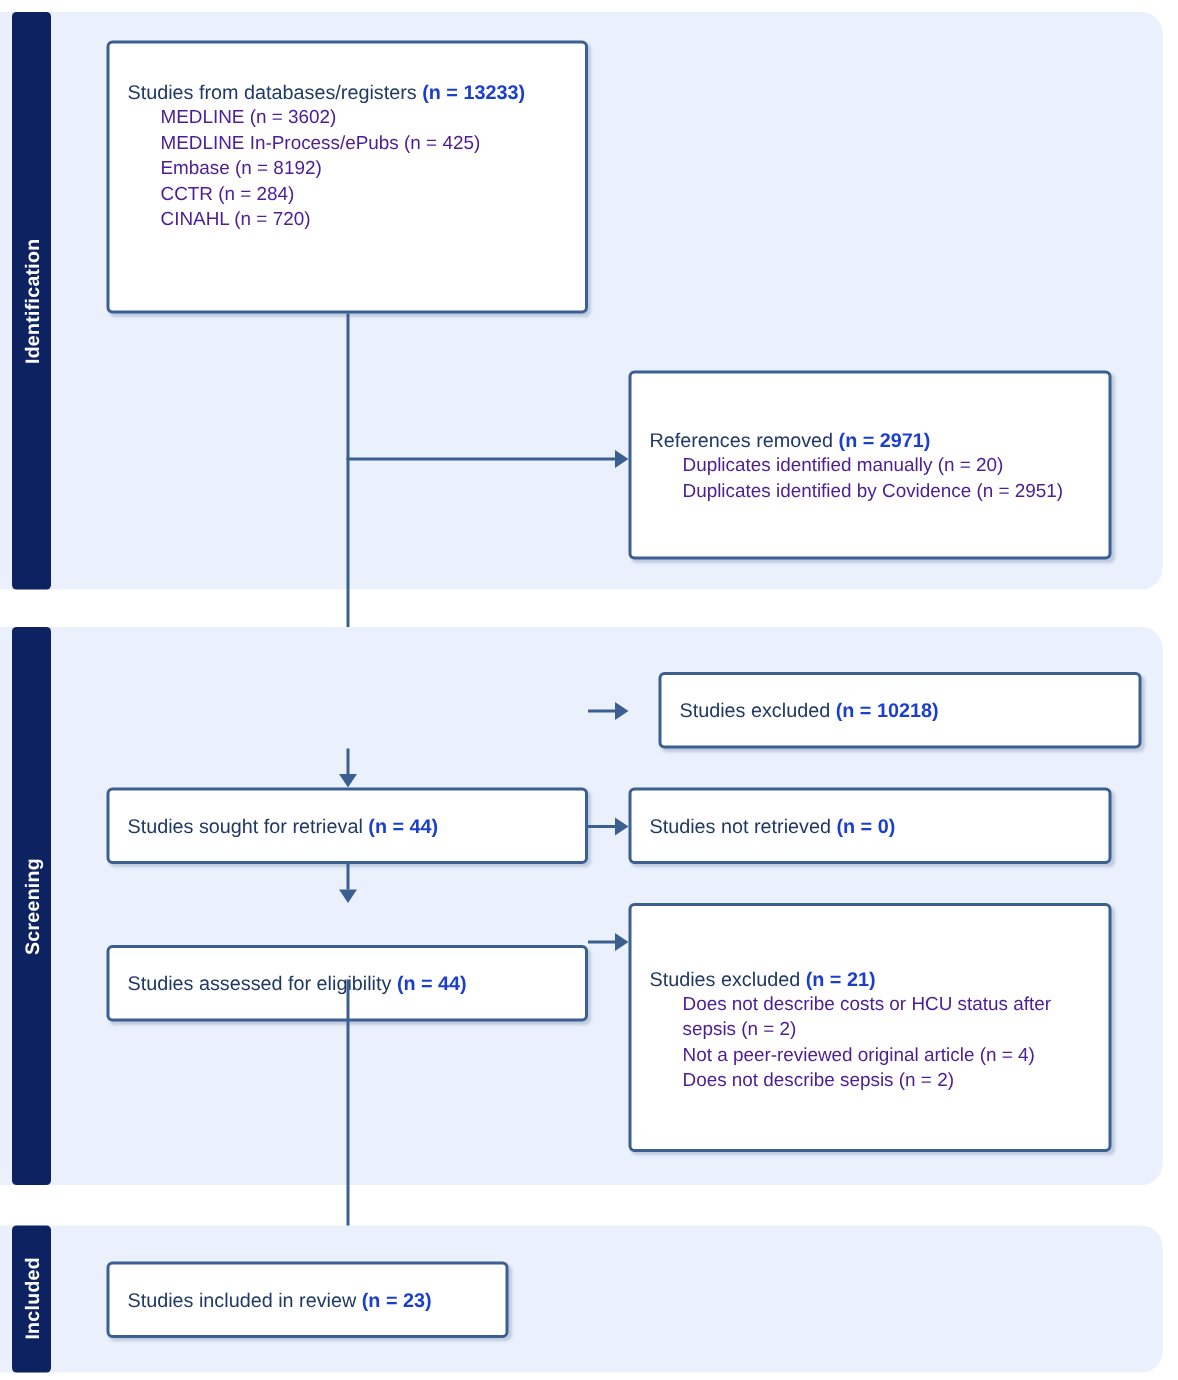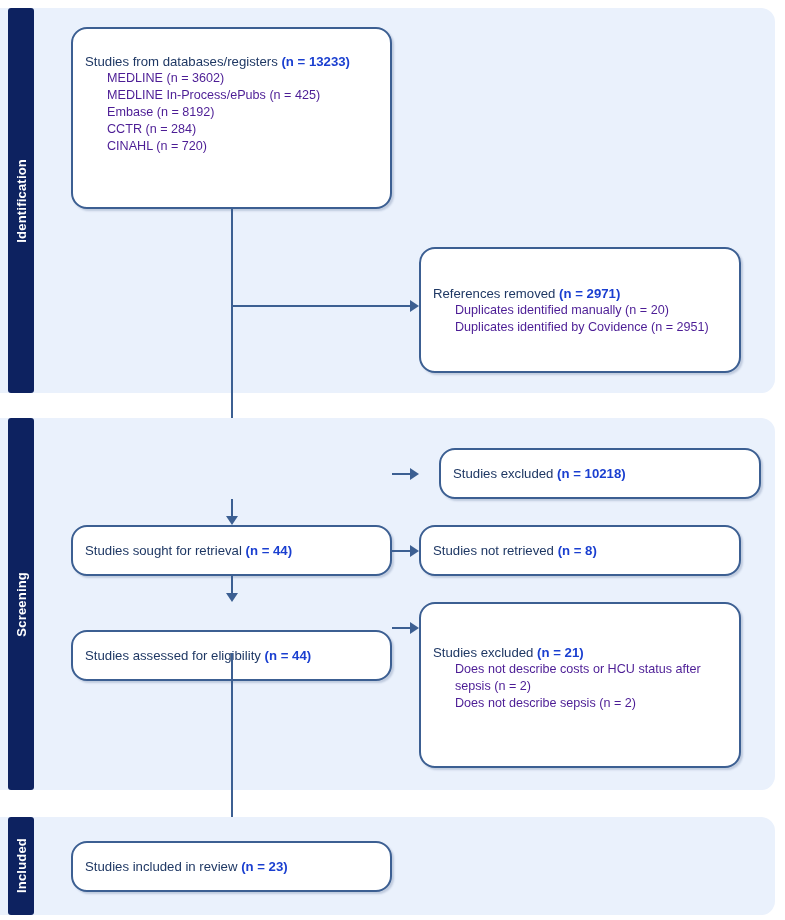--- a/index.html
+++ b/index.html
@@ -41,21 +41,21 @@
     writing-mode: vertical-rl;
     transform: rotate(180deg);
     white-space: nowrap;
   }
 
   
   .box {
     position: absolute;
     background: #ffffff;
     border: 2px solid #3c5f92;
-    border-radius: 16px;
+    border-radius: 4px;
     box-sizing: border-box;
     box-shadow: 2px 2px 2px rgba(40,70,120,0.22);
     display: flex;
     flex-direction: column;
     justify-content: center;
   }
   .box .txt {
     color: #1f3864;
     font-size: 13.2px;
     line-height: 17px;
@@ -150,51 +150,52 @@
   <div class="box" style="left:71px; top:525px; width:321px; height:51px;">
     <div class="txt">
       <span>Studies sought for retrieval </span><b class="n">(n = 44)</b>
     </div>
   </div>
   <div class="line vline" style="left:231px; top:499px; width:2px; height:17px;"></div>
   <div class="arrow-down" style="left:226px; top:516px;"></div>
 
   <div class="box" style="left:419px; top:525px; width:322px; height:51px;">
     <div class="txt">
-      <span>Studies not retrieved </span><b class="n">(n = 8)</b>
+      <span>Studies not retrieved </span><b class="n">(n = 0)</b>
     </div>
   </div>
   <div class="line hline" style="left:392px; top:550px; width:19px; height:2px;"></div>
   <div class="arrow-right" style="left:410px; top:545px;"></div>
 
   <div class="box" style="left:71px; top:630px; width:321px; height:51px;">
     <div class="txt">
       <span>Studies assessed for eligibility </span><b class="n">(n = 44)</b>
     </div>
   </div>
   <div class="line vline" style="left:231px; top:576px; width:2px; height:17px;"></div>
   <div class="arrow-down" style="left:226px; top:593px;"></div>
 
   <div class="box stacked" style="left:419px; top:602px; width:322px; height:166px; padding-top:40px;">
     <div class="txt">
       <span>Studies excluded </span><b class="n">(n = 21)</b>
     </div>
     <div class="sub">Does not describe costs or HCU status after sepsis (n = 2)</div>
+    <div class="sub">Not a peer-reviewed original article (n = 4)</div>
     <div class="sub">Does not describe sepsis (n = 2)</div>
   </div>
   <div class="line hline" style="left:392px; top:627px; width:19px; height:2px;"></div>
   <div class="arrow-right" style="left:410px; top:622px;"></div>
 
   <div class="line vline" style="left:231px; top:653px; width:2px; height:179px;"></div>
   <div class="arrow-down" style="left:226px; top:832px;"></div>
 
   <div class="panel" style="left:0; top:817px; width:775px; height:98px;"></div>
   <div class="stage-bar" style="left:8px; top:817px; width:26px; height:98px;">
     <span>Included</span>
   </div>
 
-  <div class="box" style="left:71px; top:841px; width:321px; height:51px;">
+  <div class="box" style="left:71px; top:841px; width:268px; height:51px;">
     <div class="txt">
       <span>Studies included in review </span><b class="n">(n = 23)</b>
     </div>
   </div>
 
 </div>
 
 </body></html>

